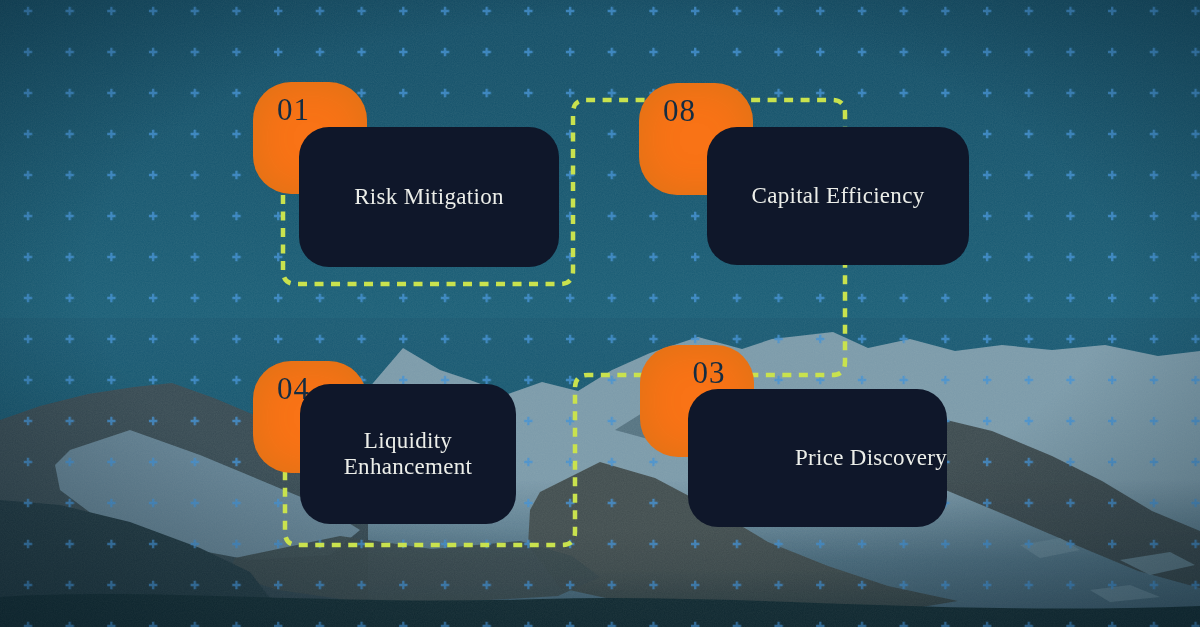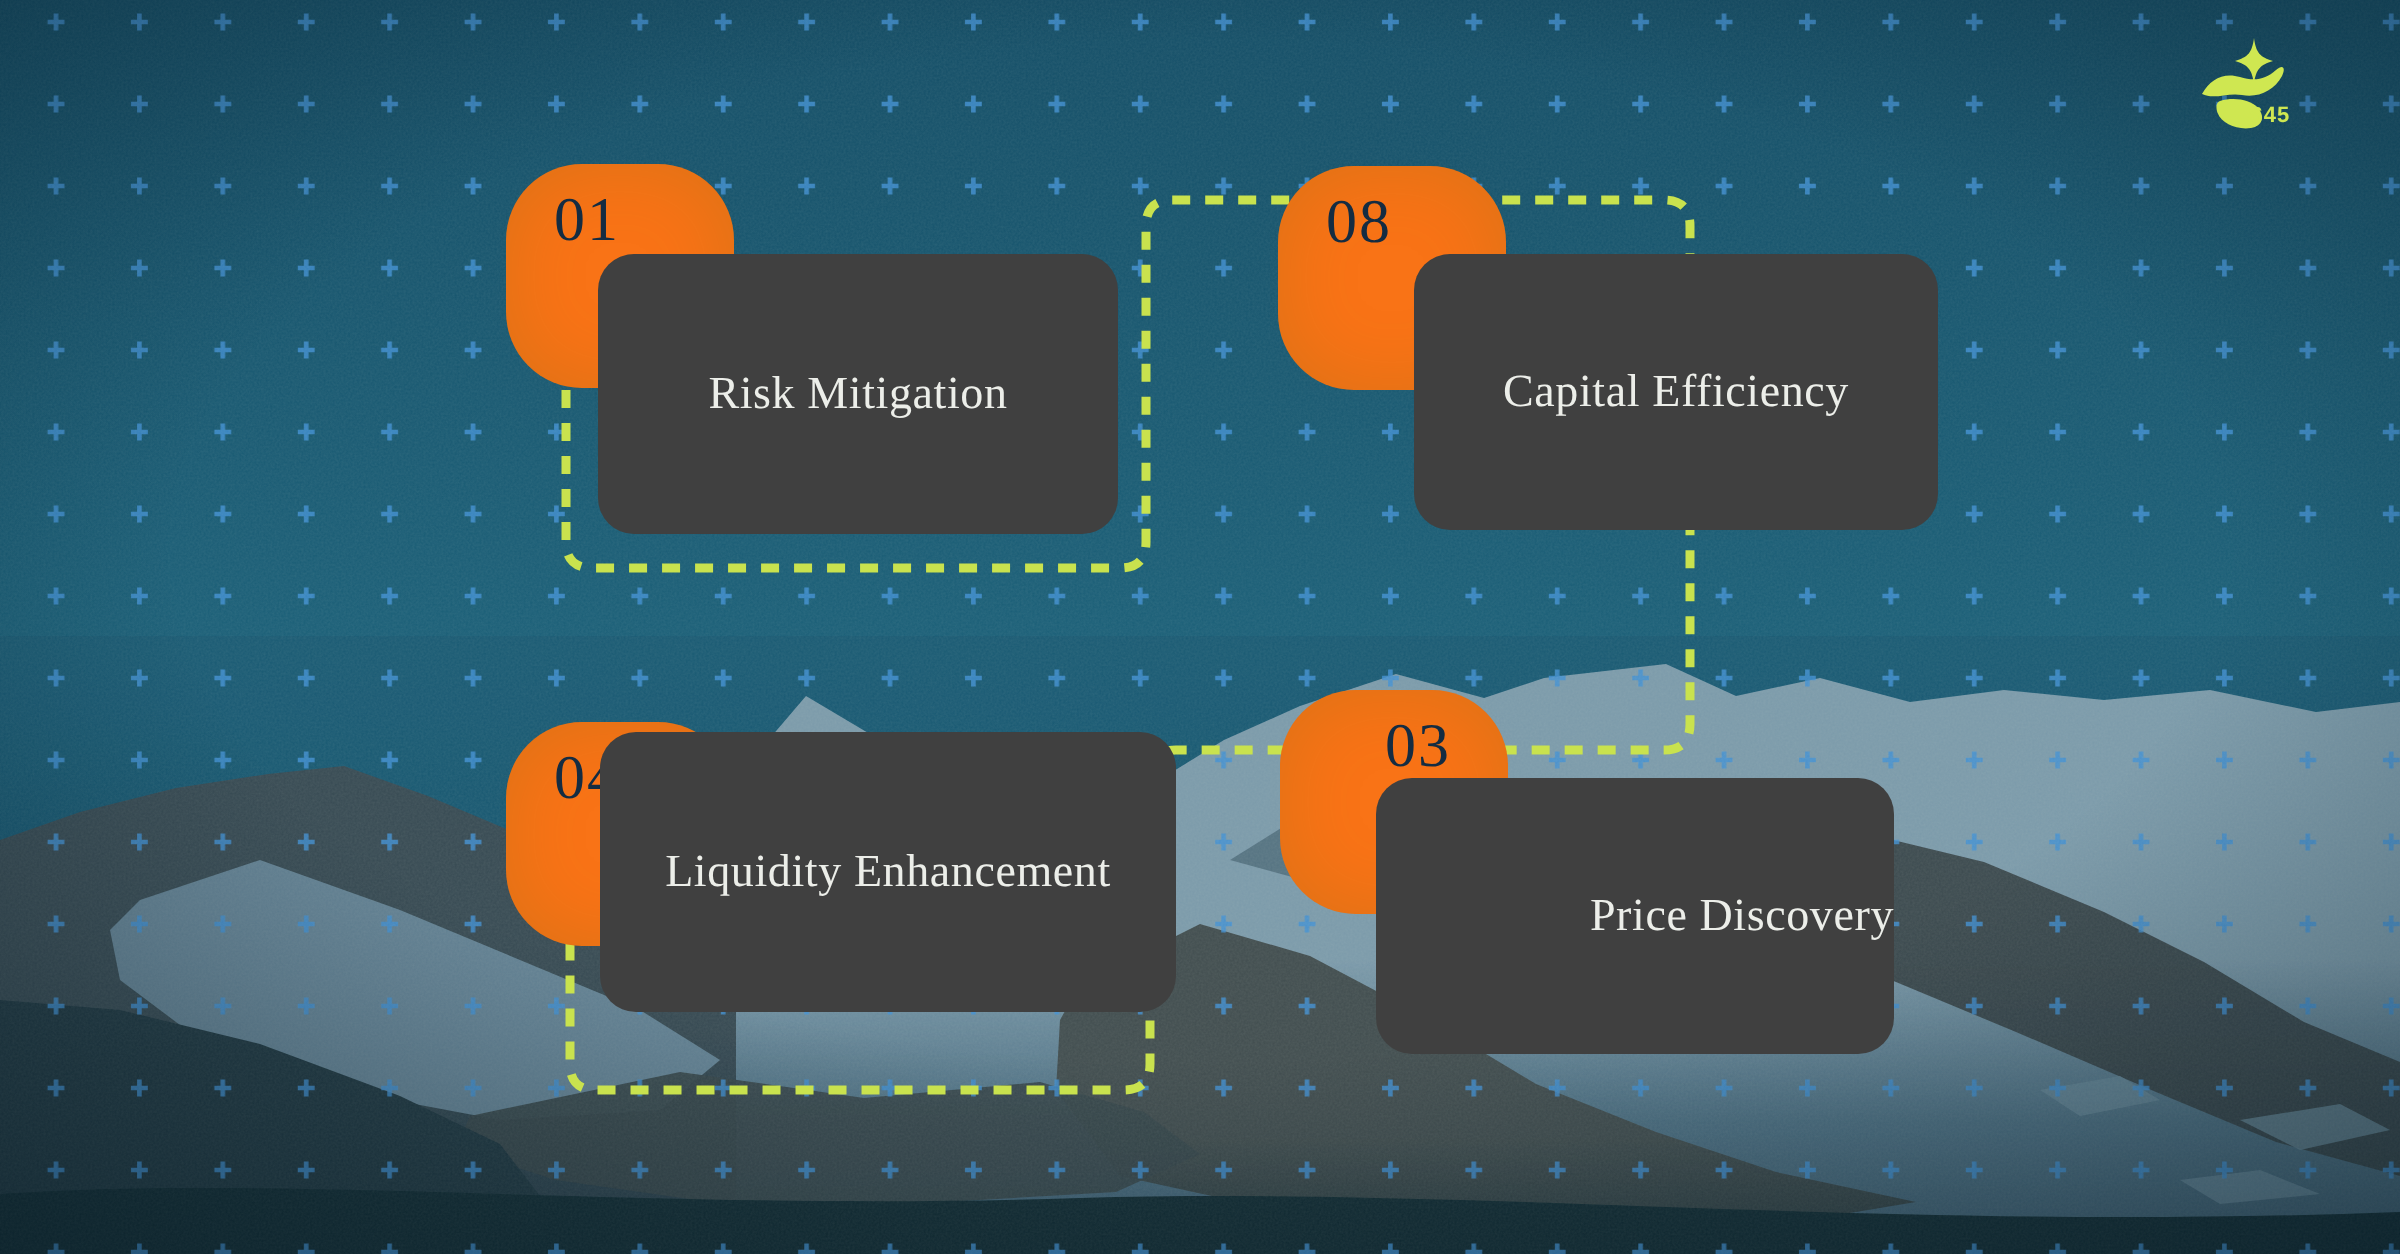--- a/index.html
+++ b/index.html
@@ -19,30 +19,30 @@
   .badge{
     position:absolute; width:114px; height:112px; border-radius:38px;
     background:#f97316;
     box-shadow:inset 0 0 40px rgba(90,110,20,0.18);
   }
   .badge .num{
     display:block; padding:11px 0 0 24px;
     font-size:31px; line-height:1.1; color:#142c42; letter-spacing:1px;
   }
   .card{
-    position:absolute; background:#404040; border-radius:18px;
+    position:absolute; background:#0f172a; border-radius:30px;
     display:flex; align-items:center; justify-content:center;
   }
   .card .label{
     color:#eceee9; font-size:23px; letter-spacing:0.3px; text-align:center;
   }
   .b1{left:253px;top:82px;}  .c1{left:299px;top:127px;width:260px;height:140px;}
   .b2{left:639px;top:83px;}  .c2{left:687px;top:127px;width:262px;height:138px;margin-left:20px;}
   .b3{left:640px;top:345px;text-align:center;} .c3{left:688px;top:389px;width:259px;height:138px;justify-content:flex-end;}
-  .b4{left:253px;top:361px;} .c4{left:300px;top:366px;width:288px;height:140px;}
+  .b4{left:253px;top:361px;} .c4{left:300px;top:384px;width:216px;height:140px;}
   
   .logo{position:absolute; left:1098px; top:18px; width:66px; height:48px;}
   .logo .wordmark{
     position:absolute; left:26px; top:34px;
     font-family:"Liberation Sans","DejaVu Sans",sans-serif;
     font-weight:bold; font-size:11px; letter-spacing:0.5px; color:#cfe751;
   }
 </style>
 </head>
 <body>
@@ -154,28 +154,14 @@
 
   <div>
     <div class="badge b4">
       <span class="num">04</span>
     </div>
     <div class="card c4">
       <span class="label">Liquidity Enhancement</span>
     </div>
   </div>
 
-  <div class="logo">
-    <svg width="66" height="48" viewBox="0 0 66 48" aria-hidden="true">
-
-      <path fill="#cfe751" d="M29 1 C30 8.5 32 10.5 38.5 12.5 C32 14.5 30 16.5 29 24
-               C28 16.5 26 14.5 19.5 12.5 C26 10.5 28 8.5 29 1 Z"></path>
-
-      <path fill="#cfe751" d="M3 29 C7 21.5 14 18 22 20.5 C29 22.7 34.5 22 40 17
-               C43.5 14 45 15.8 43 20 C39 27.5 31 31 23 29.5 C15.5 28.2 9 32 3 29 Z"></path>
-
-      <path fill="#cfe751" d="M12 32.5 C18.5 30.5 27 31.5 31 36 C34.5 40 33.5 45 27.5 46
-               C20.5 47 13 44 10.8 38.5 C9.8 35.8 10 33.3 12 32.5 Z"></path>
-    </svg>
-    <span class="wordmark">S45</span>
-  </div>
 
 </div>
 
 </body></html>

